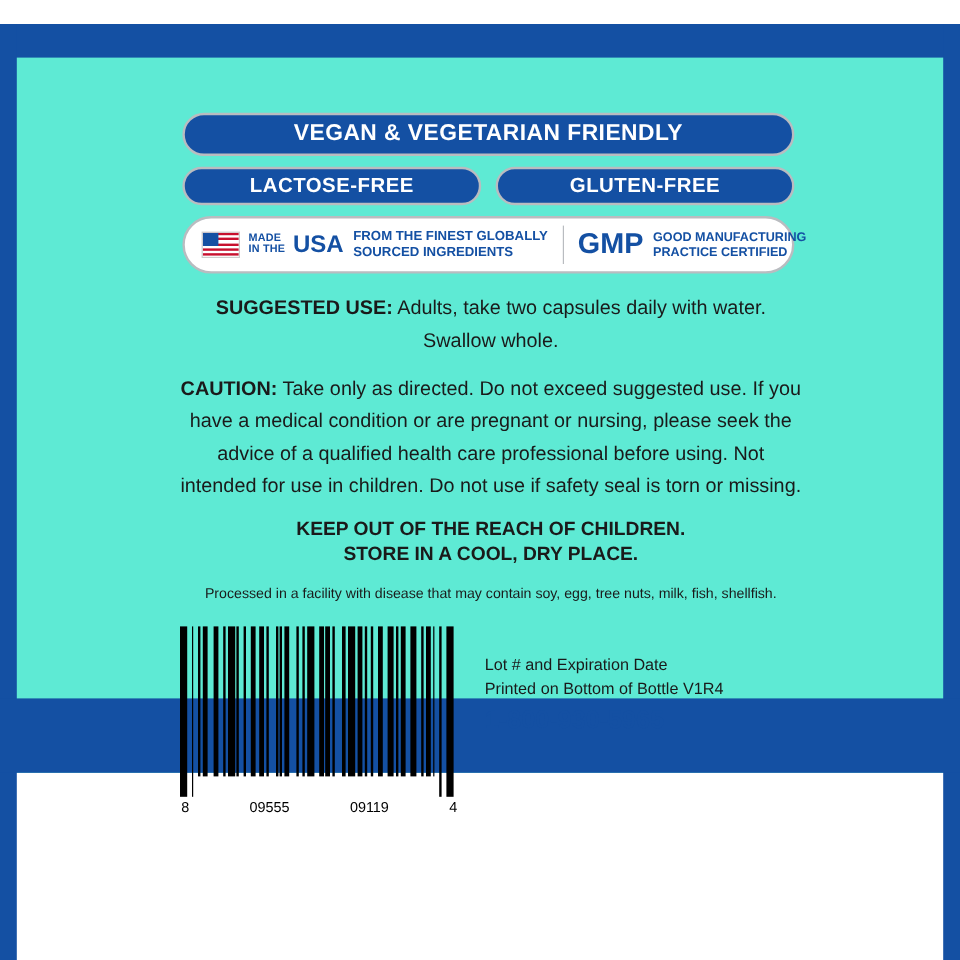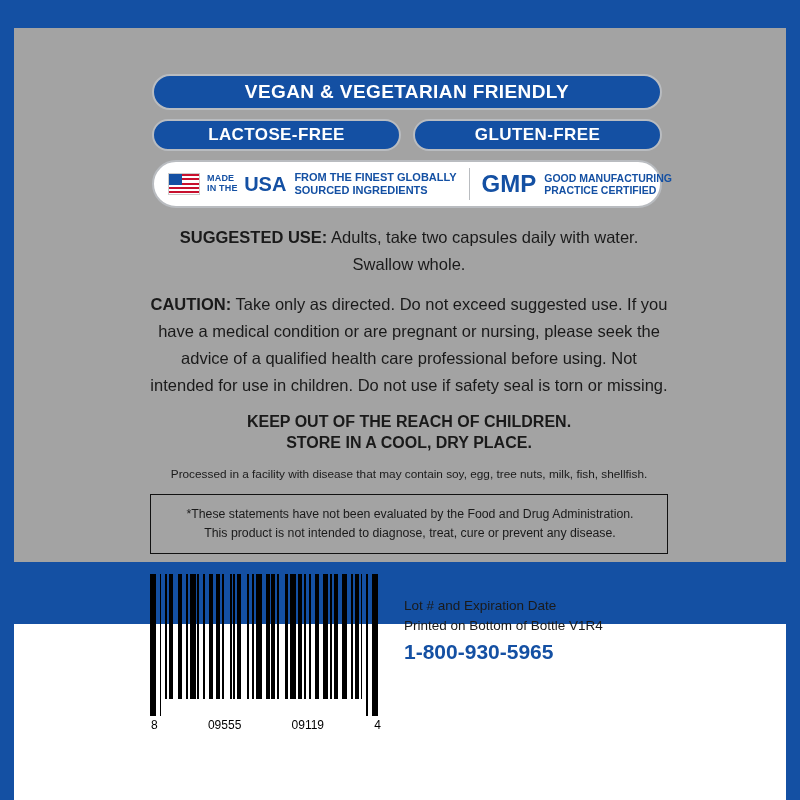--- a/index.html
+++ b/index.html
@@ -10,22 +10,23 @@
     width: 800px;
     height: 800px;
     background: #ffffff;
     font-family: "Liberation Sans", sans-serif;
     overflow: hidden;
   }
   .label {
     position: relative;
     width: 800px;
     height: 624px;
-    background: #a3a3a3;
+    background: #5eead4;
     box-sizing: border-box;
+    margin-top: 20px;
   }
   
   .edge-left, .edge-right {
     position: absolute;
     top: 0;
     width: 14px;
     height: 800px;
     background: #1450a3;
   }
   .edge-left { left: 0; }
@@ -319,24 +320,20 @@
 
       <p class="para caution"><span class="lead">CAUTION:</span><span> Take only as directed. Do not exceed suggested use. If you have a medical condition or are pregnant or nursing, please seek the advice of a qualified health care professional before using. Not intended for use in children. Do not use if safety seal is torn or missing.</span></p>
 
       <div class="shout">
         <div>KEEP OUT OF THE REACH OF CHILDREN.</div>
         <div>STORE IN A COOL, DRY PLACE.</div>
       </div>
 
       <div class="allergen">Processed in a facility with disease that may contain soy, egg, tree nuts, milk, fish, shellfish.</div>
 
-      <div class="disclaimer">
-        <div>*These statements have not been evaluated by the Food and Drug Administration.</div>
-        <div>This product is not intended to diagnose, treat, cure or prevent any disease.</div>
-      </div>
     </div>
 
     <div class="bottom">
       <div class="barcode-wrap">
         <div class="barcode" id="barcode">
             <i style="width: 5.70492px;"></i>
             <i style="width: 3.80328px; background: transparent;"></i>
             <i style="width: 1.90164px;"></i>
             <i style="width: 3.80328px; background: transparent;"></i>
             <i class="short" style="width: 1.90164px;"></i>

